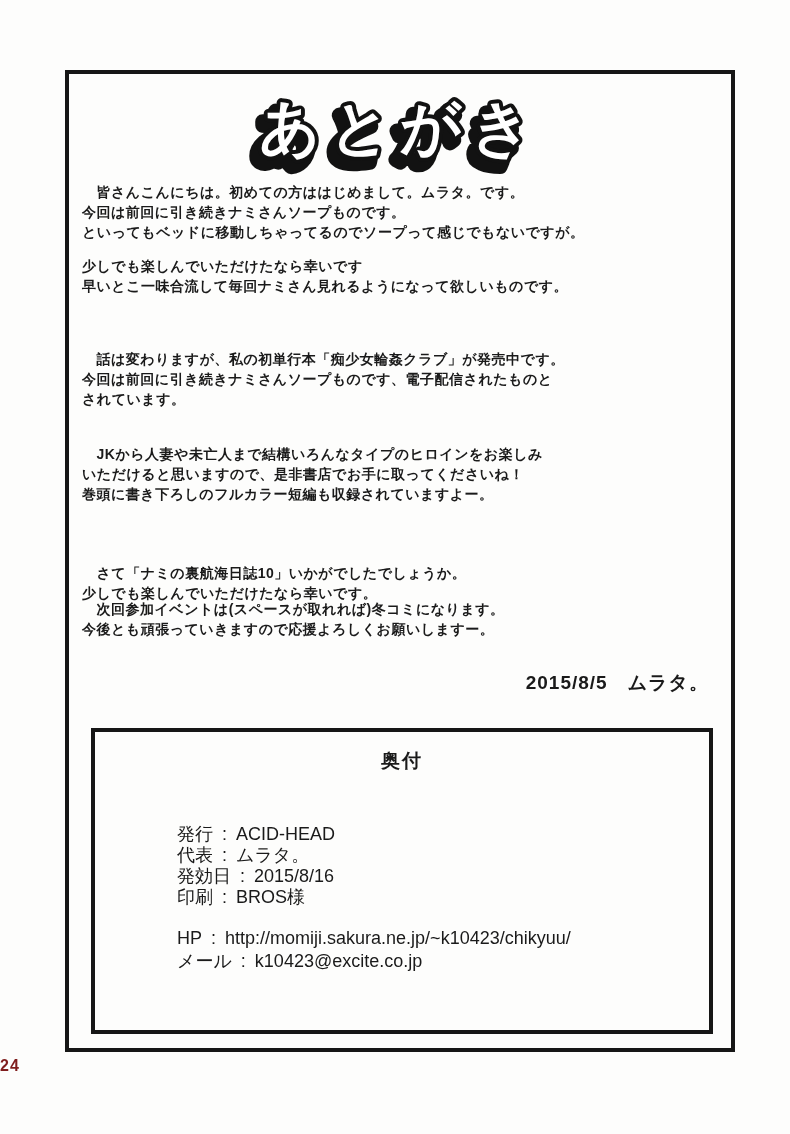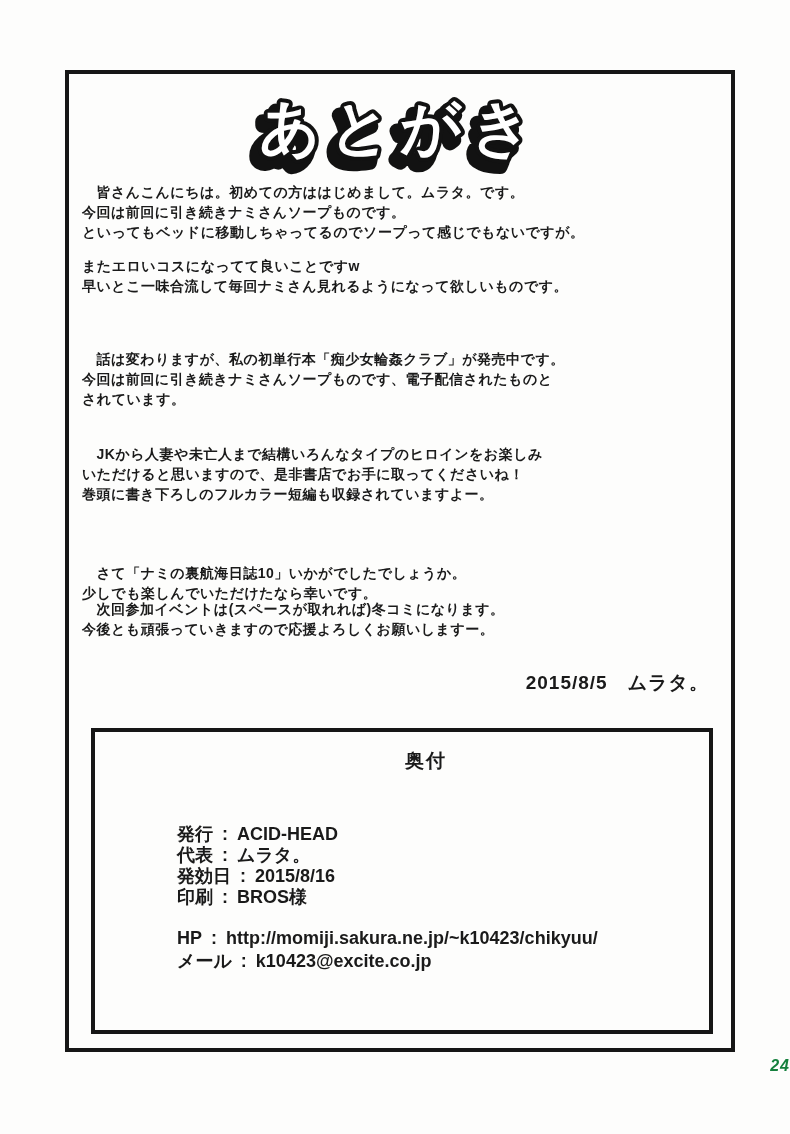--- a/index.html
+++ b/index.html
@@ -92,45 +92,43 @@
   }
   .col-title {
     position: absolute;
     top: 16px;
     left: 0;
     width: 100%;
     text-align: center;
     font-size: 19px;
     font-weight: bold;
     letter-spacing: 2px;
-    padding-left: 24px;
   }
   .col-rows {
     position: absolute;
     left: 82px;
     font-size: 18px;
-    font-weight: bold;
+    font-weight: normal;
     line-height: 21px;
     white-space: nowrap;
   }
   .info-rows { top: 92px; }
   .contact-rows { top: 184px; line-height: 23px; margin-top: 11px; }
   .sep { margin: 0 9px; }
   
   .page-number {
     position: absolute;
     top: 1057px;
     left: 0;
     width: 100%;
-    text-align: right;
+    text-align: left;
     font-size: 16px;
     font-weight: bold;
-    color: #15803d;
+    color: #7f1d1d;
     letter-spacing: 1px;
-    font-style: italic;
   }
 </style>
 </head>
 <body>
 
 <div class="page">
 
   <div class="frame">
 
     <div class="title-wrap">
@@ -140,21 +138,21 @@
       </svg>
     </div>
 
     <div class="para p1">
       <div>　皆さんこんにちは。初めての方ははじめまして。ムラタ。です。</div>
       <div>今回は前回に引き続きナミさんソープものです。</div>
       <div>といってもベッドに移動しちゃってるのでソープって感じでもないですが。</div>
     </div>
 
     <div class="para p2">
-      <div>またエロいコスになってて良いことですw</div>
+      <div>少しでも楽しんでいただけたなら幸いです</div>
       <div>早いとこ一味合流して毎回ナミさん見れるようになって欲しいものです。</div>
     </div>
 
     <div class="para p3">
       <div>　話は変わりますが、私の初単行本「痴少女輪姦クラブ」が発売中です。</div>
       <div>今回は前回に引き続きナミさんソープものです、電子配信されたものと</div>
       <div>されています。</div>
     </div>
 
     <div class="para p4">

